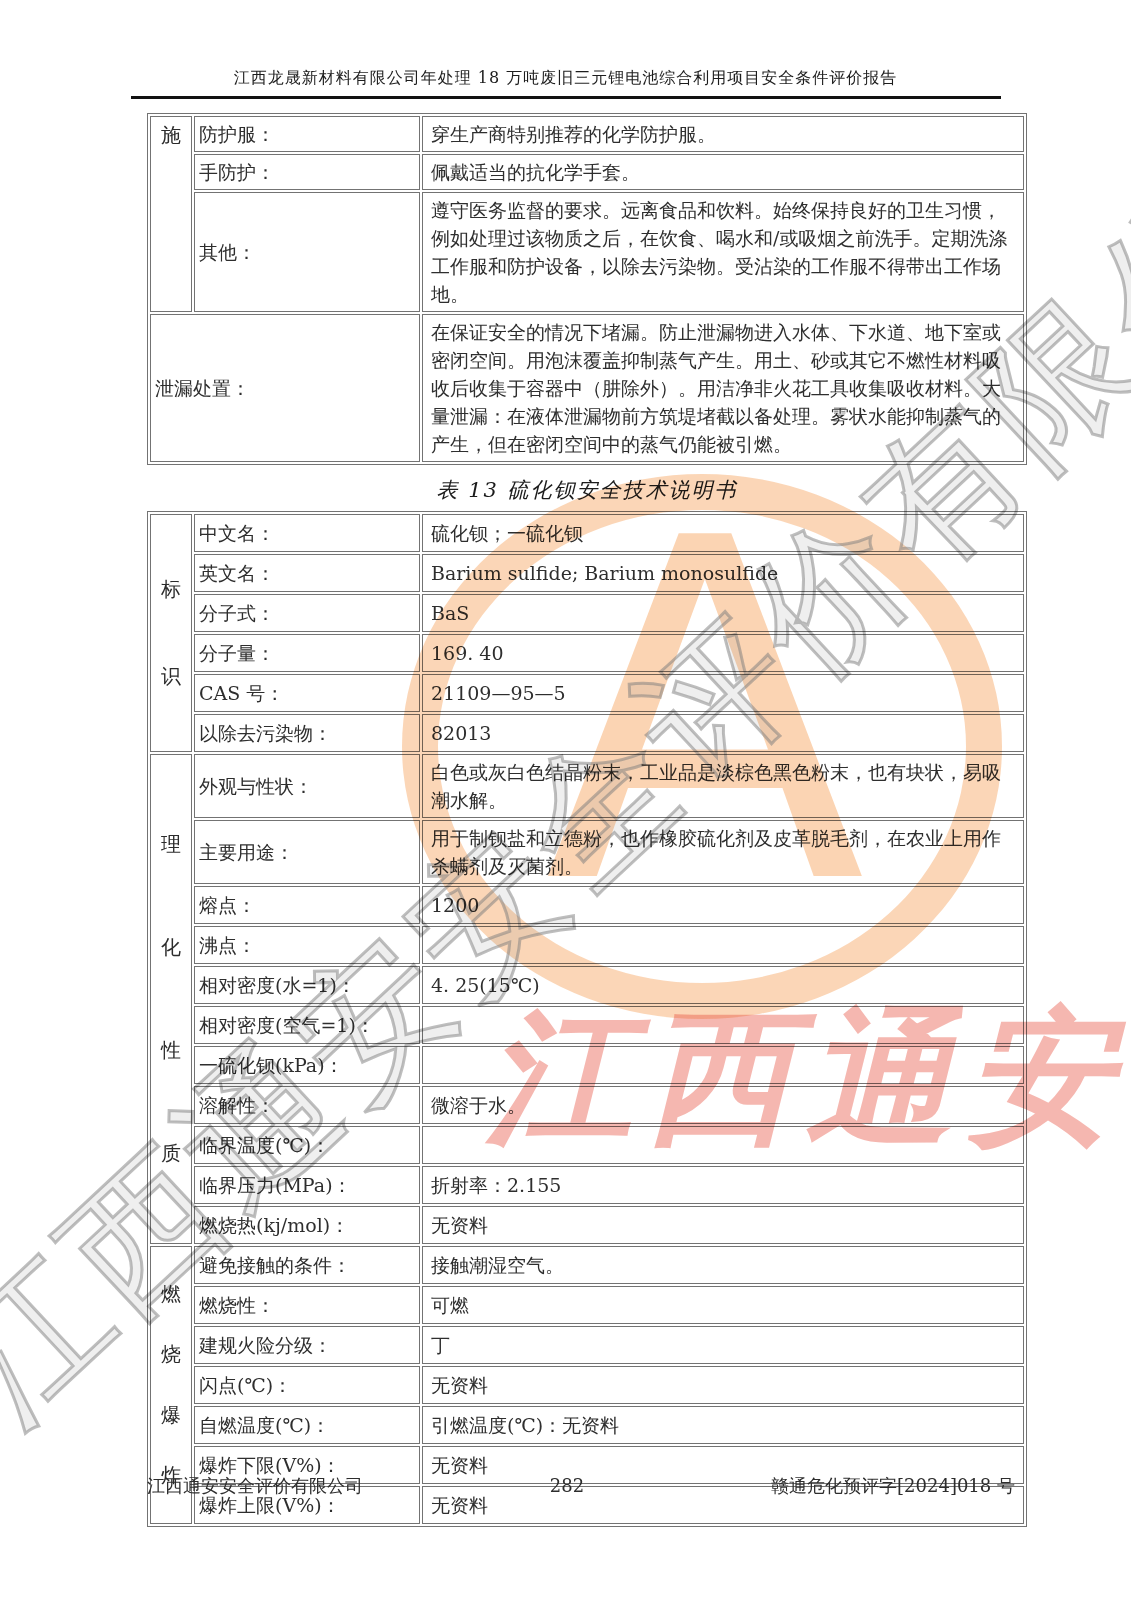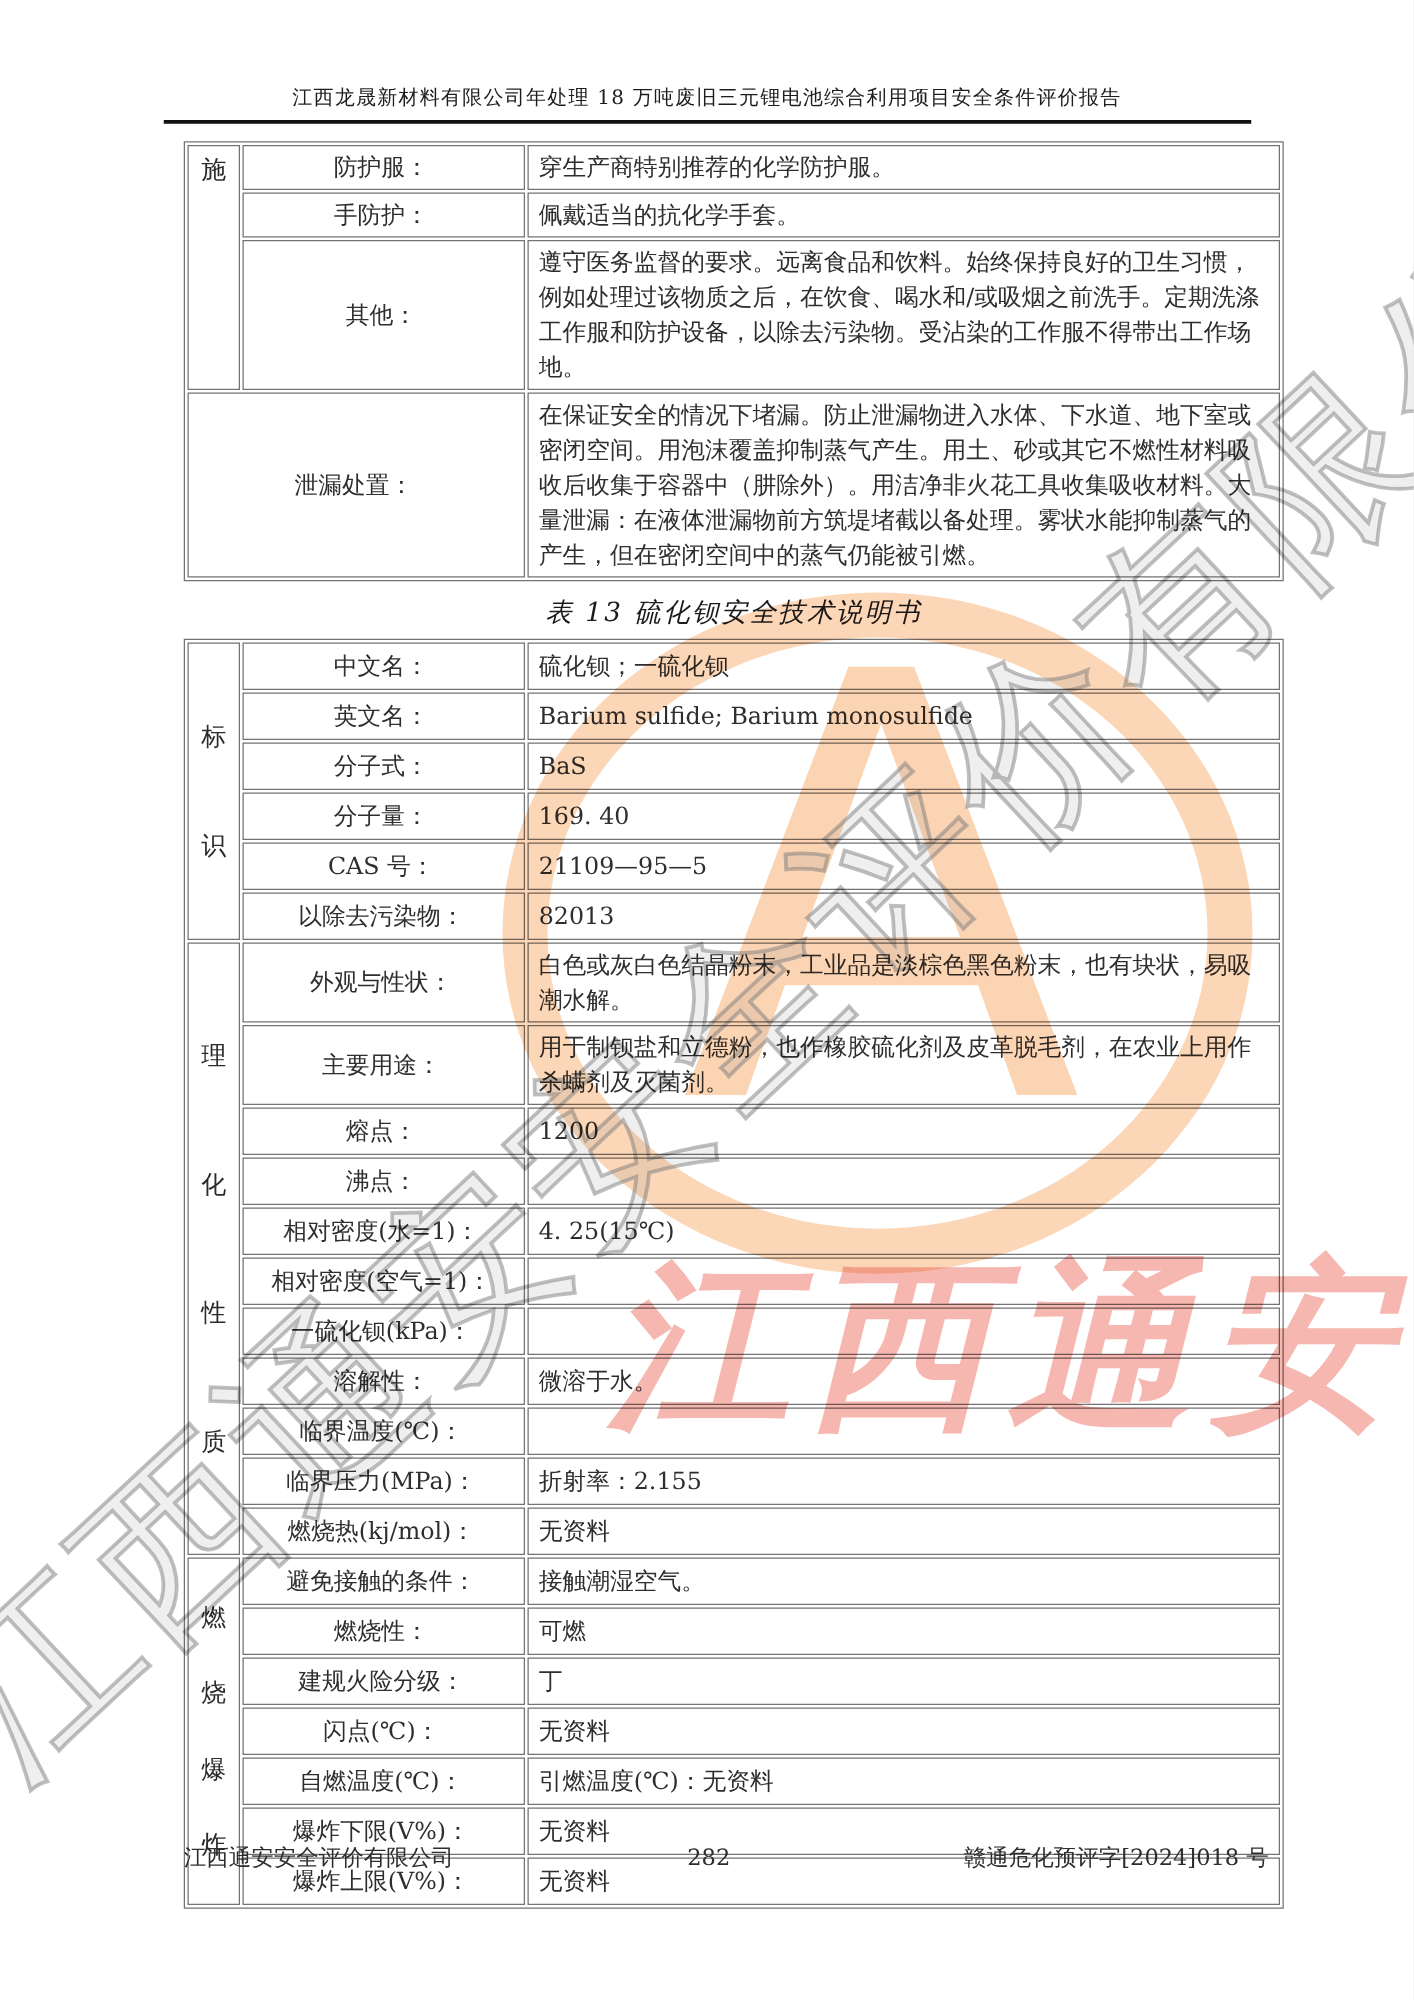--- a/index.html
+++ b/index.html
@@ -18,21 +18,21 @@
     margin-left:147px;width:880px;border:1px solid #737373;background:transparent;
   }
   .doc-table td{border:1px solid #737373;font-size:19px;vertical-align:middle;
     overflow:hidden;}
   col.c-side{width:42px;} col.c-label{width:226px;} col.c-value{width:auto;}
   td.side{vertical-align:top;text-align:center;padding:5px 0 0 0;font-size:20px;color:#2b2b2b;}
   td.vside{position:relative;vertical-align:middle;padding:0;}
   .vfill{position:absolute;left:0;top:0;right:0;bottom:0;display:flex;
     flex-direction:column;align-items:center;justify-content:space-evenly;
     font-size:20px;color:#2b2b2b;}
-  td.lbl{text-align:center;padding:3px 8px 3px 4px;line-height:28px;height:28px;}
+  td.lbl{text-align:left;padding:3px 8px 3px 4px;line-height:28px;height:28px;}
   td.val{text-align:left;padding:3px 4px 3px 8px;line-height:28px;height:28px;}
   .t1{margin-top:14px;}
   .t2 td.lbl,.t2 td.val{height:30px;}
   .table-title{margin:11px 0 7px 147px;width:880px;text-align:center;
     font-size:21px;letter-spacing:2px;color:#1b1b1b;font-style:italic;}
   
   .footer{position:absolute;left:147px;top:1474px;width:868px;display:flex;
     justify-content:space-between;align-items:baseline;font-size:18px;color:#2d2d2d;}
   
   .watermark{position:absolute;left:0;top:0;width:1131px;height:1600px;

